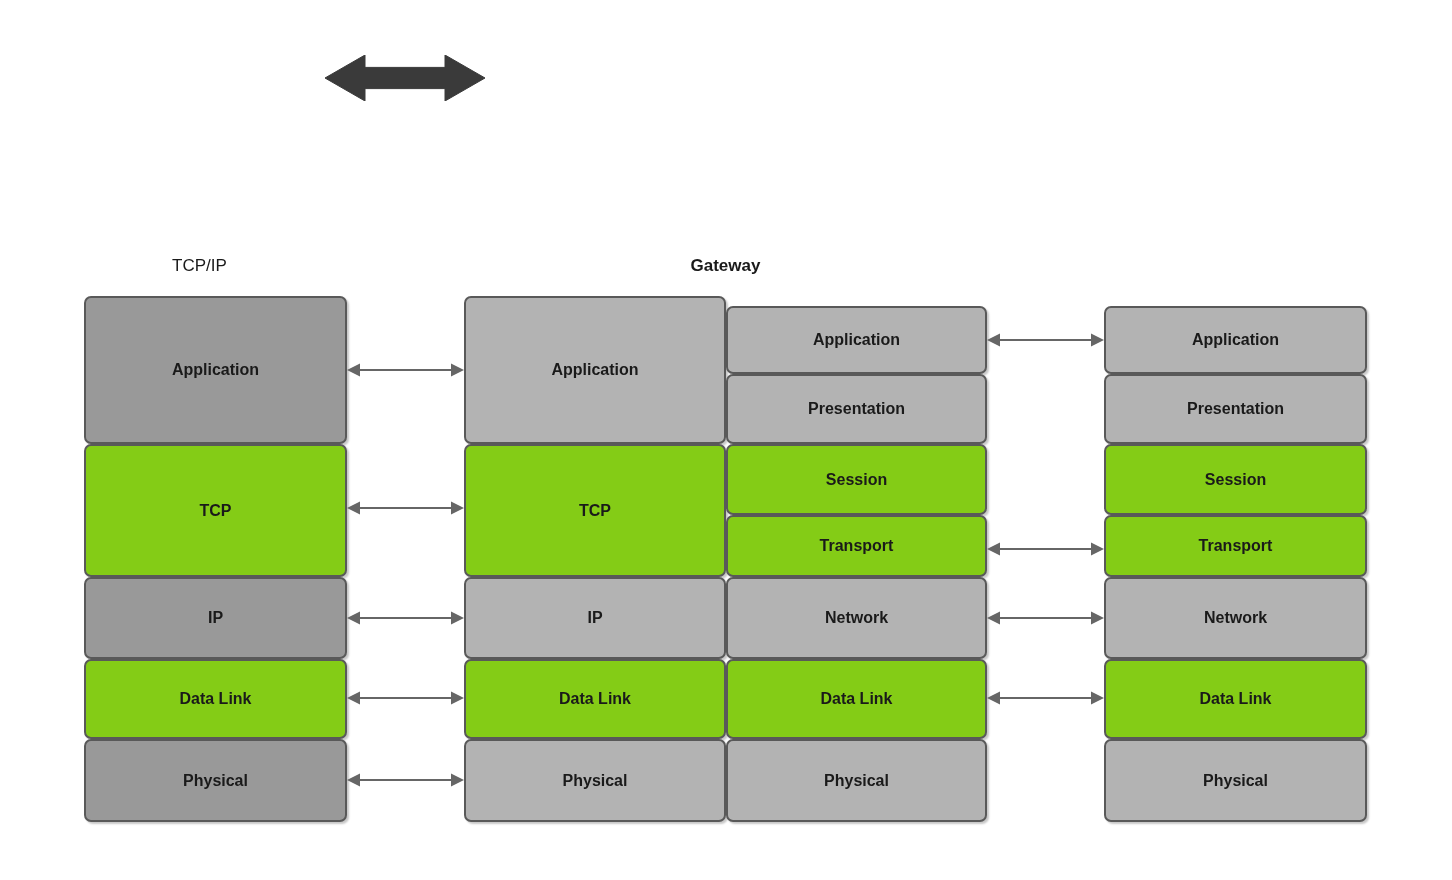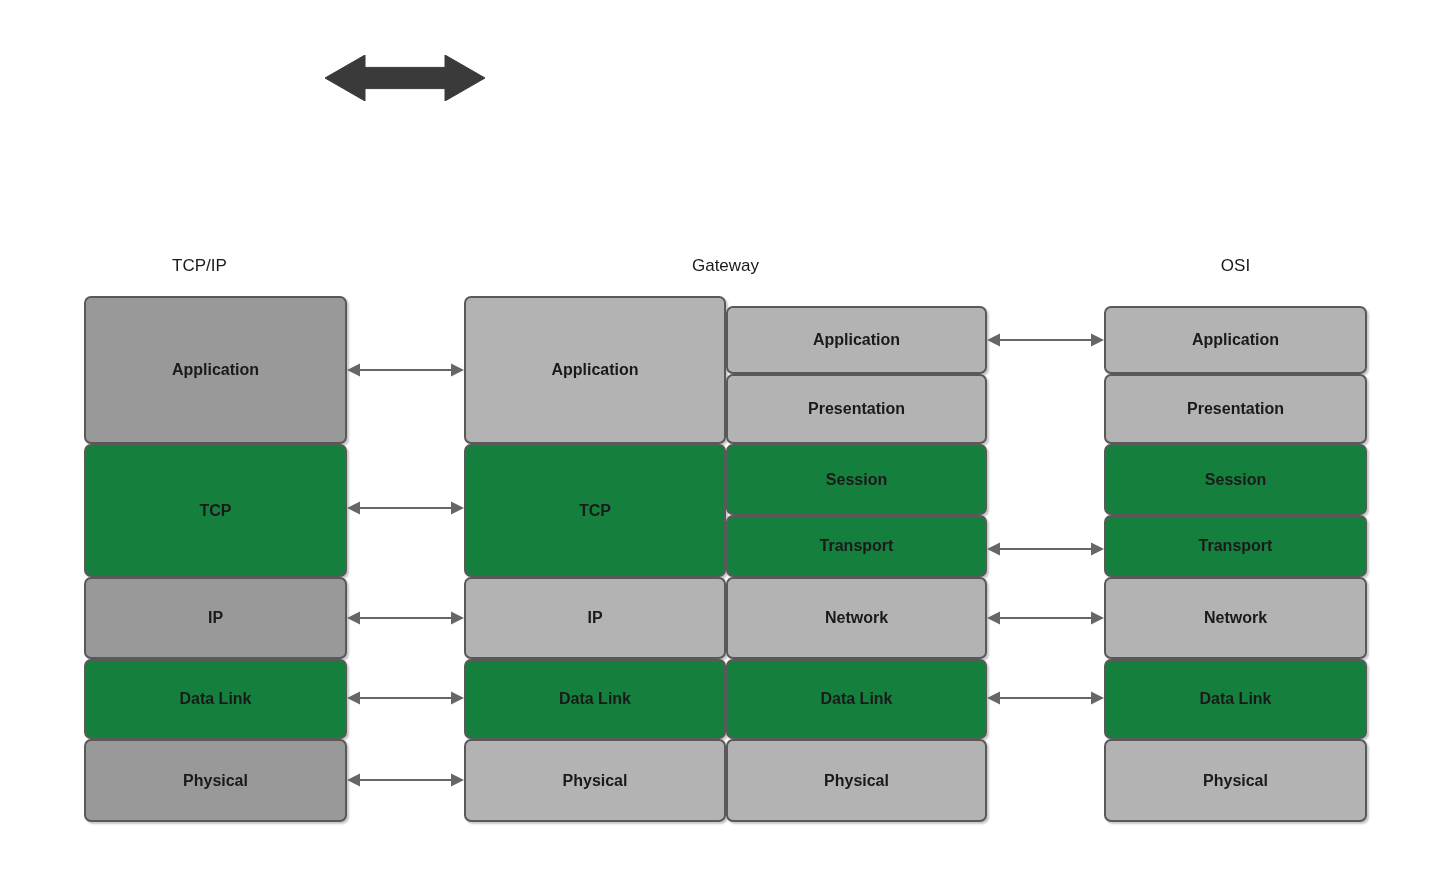--- a/index.html
+++ b/index.html
@@ -38,21 +38,21 @@
     align-items: center;
     justify-content: center;
     font-size: 16px;
     color: #1a1a1a;
     box-shadow: 2px 2px 2px rgba(0,0,0,0.22);
     white-space: nowrap;
     font-weight: bold;
   }
   .fill-dark  { background: #999999; }
   .fill-mid   { background: #b3b3b3; }
-  .fill-white { background: #15803d; text-align: right; }
+  .fill-white { background: #84cc16; text-align: right; }
 
   
   .connector {
     position: absolute;
     height: 18px;
     pointer-events: none;
   }
   .connector svg { display: block; overflow: visible; }
 
   
@@ -64,22 +64,21 @@
 
 <div id="canvas">
 
   <div class="big-arrow" id="big-arrow-host" style="left: 325px; top: 55px;">
       <svg width="160" height="46" viewBox="0 0 160 46">
         <polygon points="0.0,23.0 40.0,0.0 40.0,12.4 120.0,12.4 120.0,0.0 160.0,23.0 120.0,46.0 120.0,33.6 40.0,33.6 40.0,46.0" fill="#3a3a3a" stroke="#3a3a3a" stroke-width="1" stroke-linejoin="round"></polygon>
       </svg>
     </div>
 
   <div class="col-header" id="hdr-tcpip" style="left: 68px; top: 256px; width: 263px;">TCP/IP</div>
-  <div class="col-header" id="hdr-gateway" style="left: 464px; top: 256px; width: 523px;">Gateway</div>
-  <div class="col-header" id="hdr-osi" style="left: 1104px; top: 256px; width: 263px;">OSI</div>
+  <div class="col-header" id="hdr-gateway" style="left: 464px; top: 256px; width: 523px; font-weight: bold;">Gateway</div>
 
   <div id="layer-host">
       <div class="layer fill-dark" style="left: 84px; top: 296px; width: 263px; height: 148px;">Application</div>
       <div class="layer fill-white" style="left: 84px; top: 444px; width: 263px; height: 133px;">TCP</div>
       <div class="layer fill-dark" style="left: 84px; top: 577px; width: 263px; height: 82px;">IP</div>
       <div class="layer fill-white" style="left: 84px; top: 659px; width: 263px; height: 80px;">Data Link</div>
       <div class="layer fill-dark" style="left: 84px; top: 739px; width: 263px; height: 83px;">Physical</div>
       <div class="layer fill-mid" style="left: 464px; top: 296px; width: 262px; height: 148px;">Application</div>
       <div class="layer fill-white" style="left: 464px; top: 444px; width: 262px; height: 133px;">TCP</div>
       <div class="layer fill-mid" style="left: 464px; top: 577px; width: 262px; height: 82px;">IP</div>

